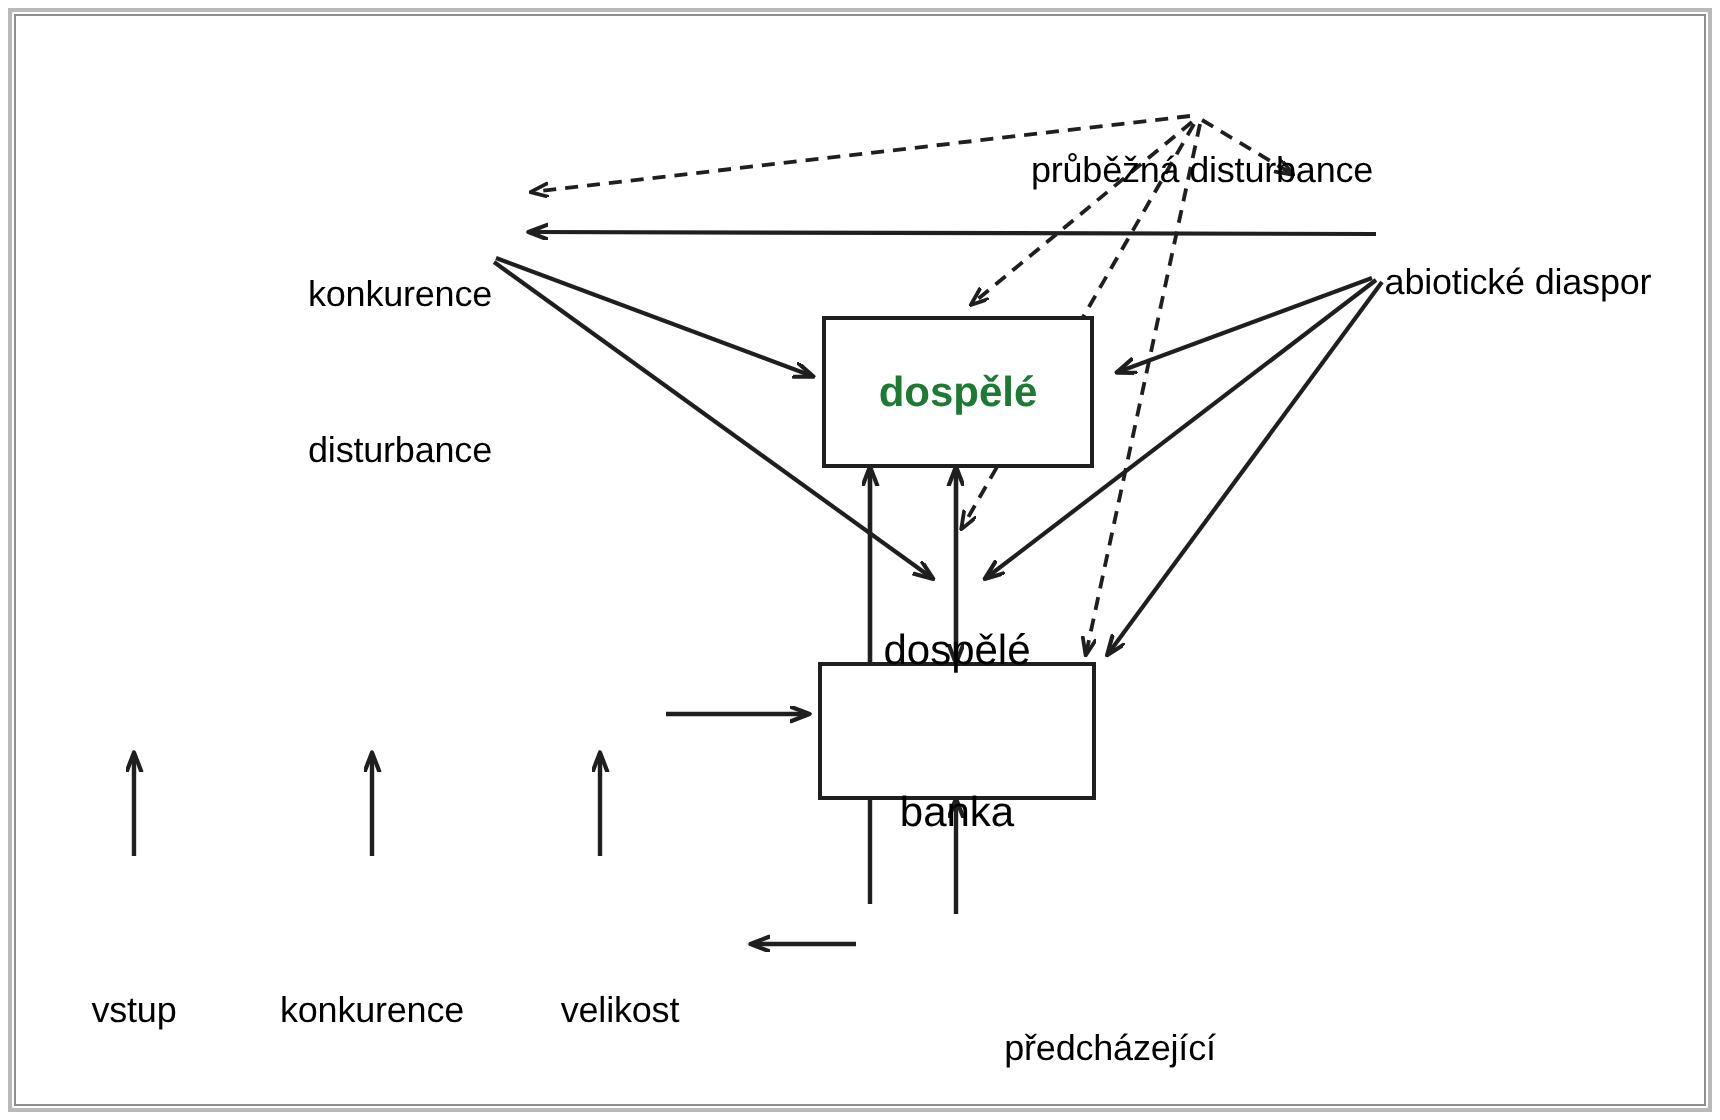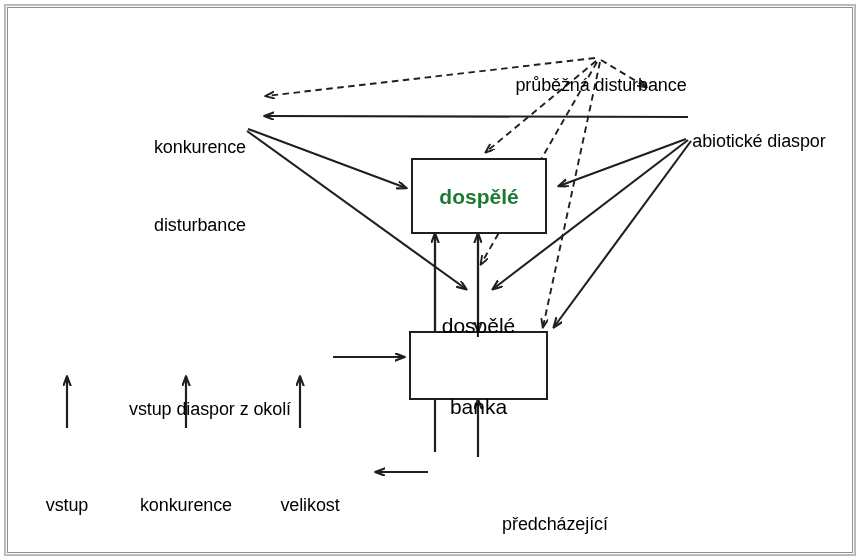--- a/index.html
+++ b/index.html
@@ -158,23 +158,20 @@
     </div>
   </div>
 
   <div class="node-box" style="left:409px; top:331px; width:139px; height:69px;">
     <div class="box-text plain-black">
       <div>dospělé</div>
       <div>banka</div>
     </div>
   </div>
 
-  <div class="node-label t-left" style="left:70px; top:344px; width:280px;">
-    <div>vstup diaspor z okolí</div>
-  </div>
 
   <div class="node-label t-center" style="left:7px; top:440px; width:120px;">
     <div>vstup</div>
     
     
   </div>
 
   <div class="node-label t-center" style="left:110px; top:440px; width:152px;">
     <div>konkurence</div>
     

